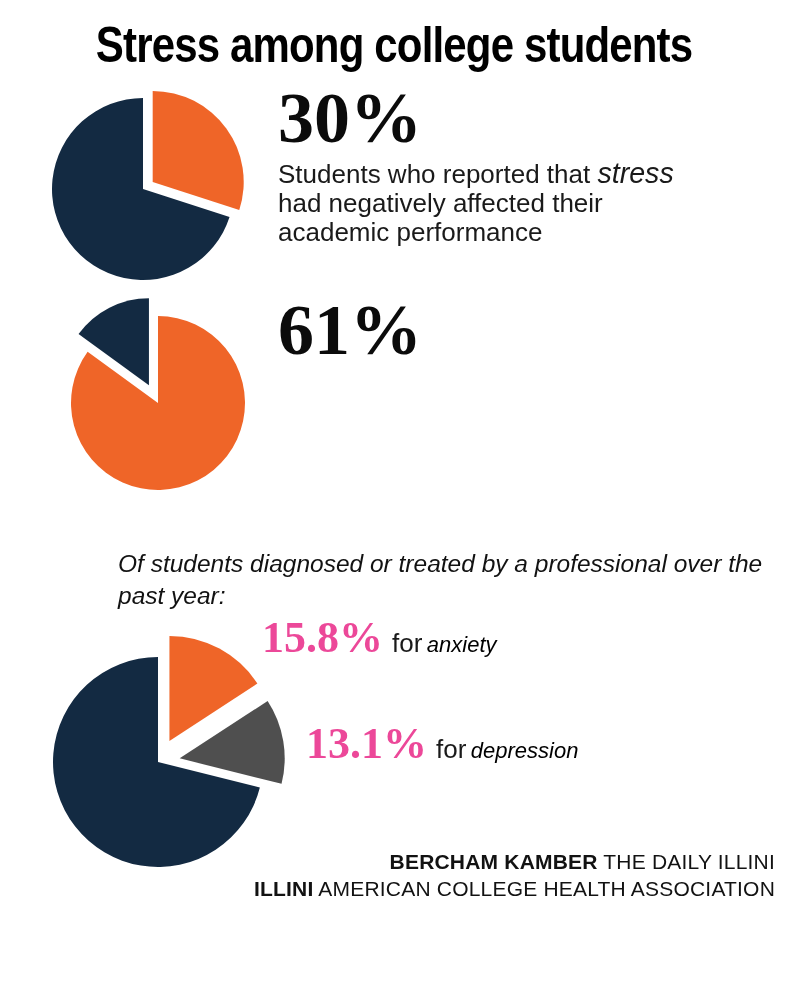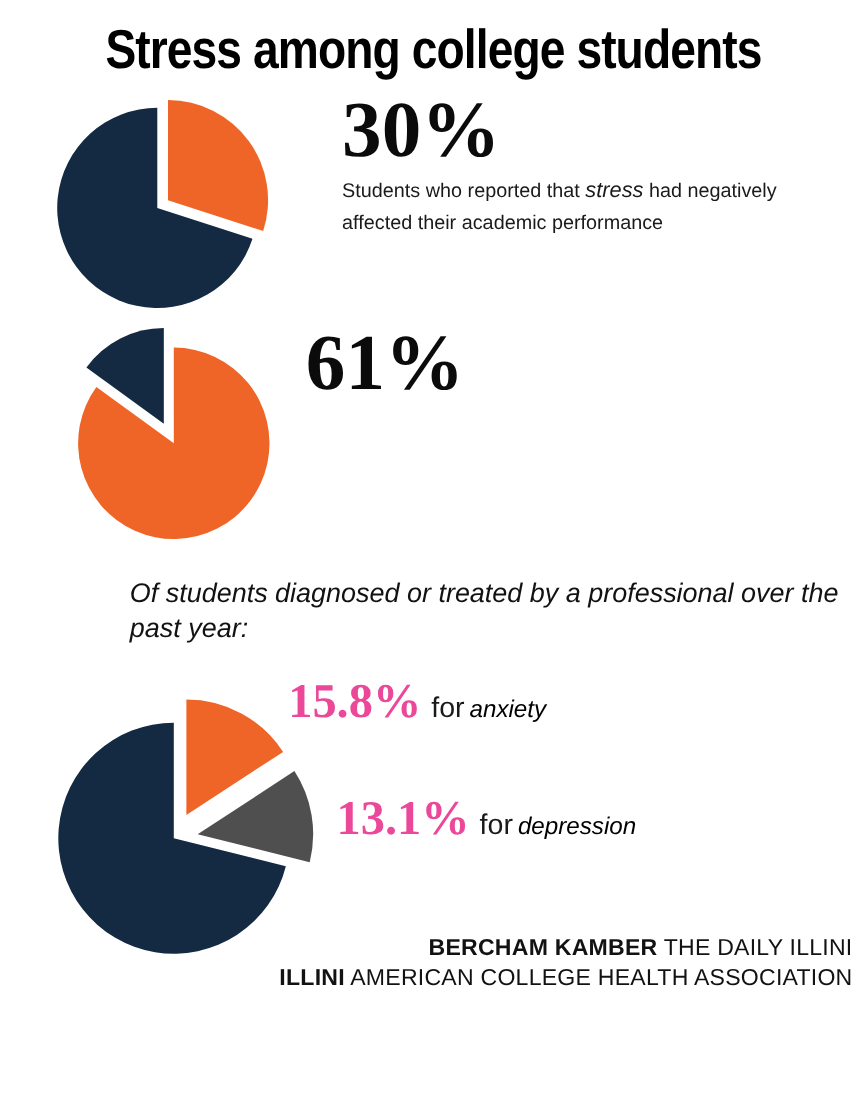--- a/index.html
+++ b/index.html
@@ -13,32 +13,32 @@
     display:inline-block; margin:0; font-size:50px; font-weight:bold;
     letter-spacing:-1px; white-space:nowrap; color:#000;
     transform:scaleX(0.84); transform-origin:center;
   }
   .pie { position:absolute; }
   #pie1 { left:28px; top:74px; }
   #pie2 { left:40px; top:285px; }
   #pie3 { left:26px; top:630px; }
 
   .stat { position:absolute; left:278px; }
-  #stat1 { top:86px;margin-left:33px; }
+  #stat1 { top:86px; }
   #stat2 { top:298px; }
   .stat-value {
     font-family:"Liberation Serif", serif; font-weight:bold;
     font-size:72px; line-height:64px; color:#0b0b0b;
   }
-  .stat-text { margin-top:9px; width:430px; font-size:18px; line-height:29px; color:#1a1a1a; }
+  .stat-text { margin-top:9px; width:430px; font-size:26px; line-height:29px; color:#1a1a1a; }
   #stat1 .stat-text { width:420px; }
   .em { font-style:italic; font-size:1.1em; }
 
   .section-heading {
-    position:absolute; left:118px; top:524px; width:660px;
+    position:absolute; left:118px; top:548px; width:660px;
     font-style:italic; font-size:24.5px; line-height:32px; color:#121212; margin:0;
   }
 
   .callout { position:absolute; white-space:nowrap; }
   #callout1 { left:262px; top:612px; }
   #callout2 { left:306px; top:718px; }
   .callout-value { font-family:"Liberation Serif", serif; font-weight:bold; font-size:44px; color:#ec4899; }
   .callout-connector { font-size:26px; margin-left:9px; color:#1a1a1a; }
   .callout-term { font-style:italic; font-size:22px; color:#000000; }
 

